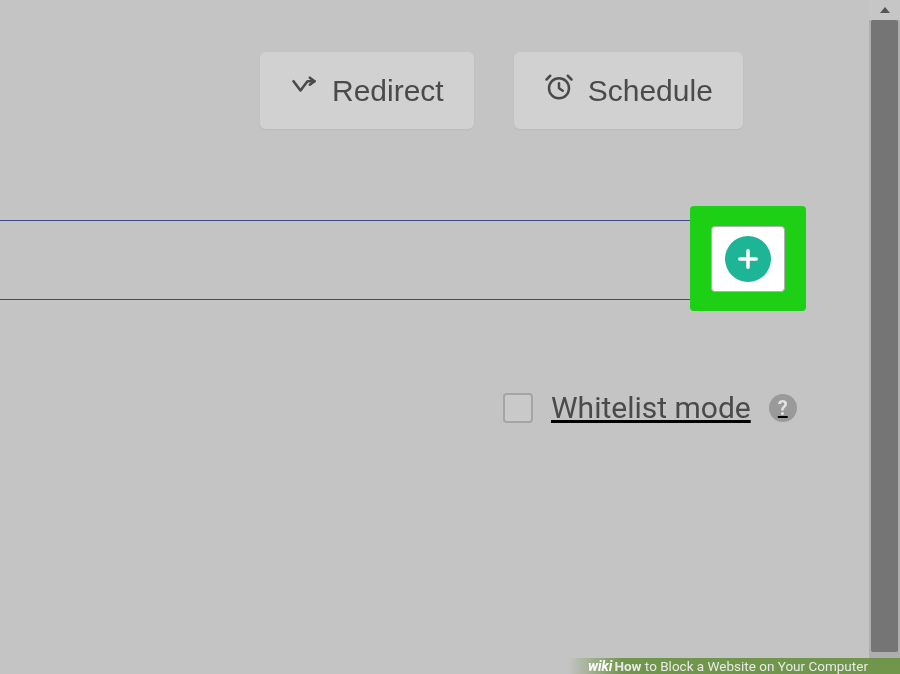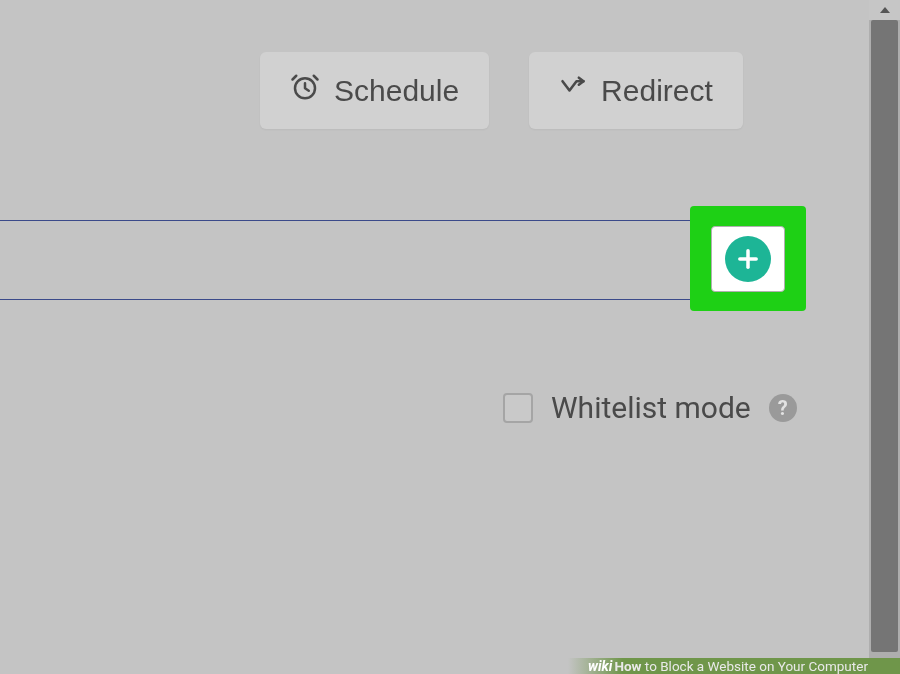--- a/index.html
+++ b/index.html
@@ -93,20 +93,21 @@
       justify-content: center;
       color: #fff;
     }
     .whitelist-row {
       position: absolute;
       top: 390px;
       left: 503px;
       display: flex;
       align-items: center;
       gap: 18px;
+      text-decoration: underline;
     }
     .checkbox {
       width: 30px;
       height: 30px;
       border: 2px solid #a5a5a5;
       border-radius: 4px;
       background: #c9c9c9;
     }
     .whitelist-label {
       font-size: 30px;
@@ -177,40 +178,40 @@
       text-align: right;
     }
     .footer-text .bold { font-weight: 700; }
   </style>
 </head>
 <body>
 
 <div class="content-area">
 
   <div class="buttons-row">
+    <button class="tab-button">
+      <span>
+        <svg width="28" height="28" viewBox="0 0 24 24" fill="none" stroke="#4a4a4a" stroke-width="2.2" stroke-linecap="round" stroke-linejoin="round">
+          <path d="M3 7 L9 15 L15 7 L21 7"></path>
+          <path d="M17 4 L21 7 L17 10"></path>
+        </svg>
+      </span>
+      <span>Redirect</span>
+    </button>
     <button class="tab-button">
       <span>
         <svg width="30" height="30" viewBox="0 0 24 24" fill="none" stroke="#4a4a4a" stroke-width="2" stroke-linecap="round" stroke-linejoin="round">
           <circle cx="12" cy="13" r="8"></circle>
           <path d="M12 9 L12 13 L15 15"></path>
           <path d="M5 3 L2 6"></path>
           <path d="M19 3 L22 6"></path>
         </svg>
       </span>
       <span>Schedule</span>
     </button>
-    <button class="tab-button">
-      <span>
-        <svg width="28" height="28" viewBox="0 0 24 24" fill="none" stroke="#4a4a4a" stroke-width="2.2" stroke-linecap="round" stroke-linejoin="round">
-          <path d="M3 7 L9 15 L15 7 L21 7"></path>
-          <path d="M17 4 L21 7 L17 10"></path>
-        </svg>
-      </span>
-      <span>Redirect</span>
-    </button>
   </div>
 
   <div class="input-row">
     <input class="input-field" type="text" value="" style="">
   </div>
 
   <div class="add-highlight">
     <div class="add-button-box">
       <div class="add-circle">
         <svg width="28" height="28" viewBox="0 0 24 24" fill="none" stroke="#ffffff" stroke-width="3" stroke-linecap="round">

